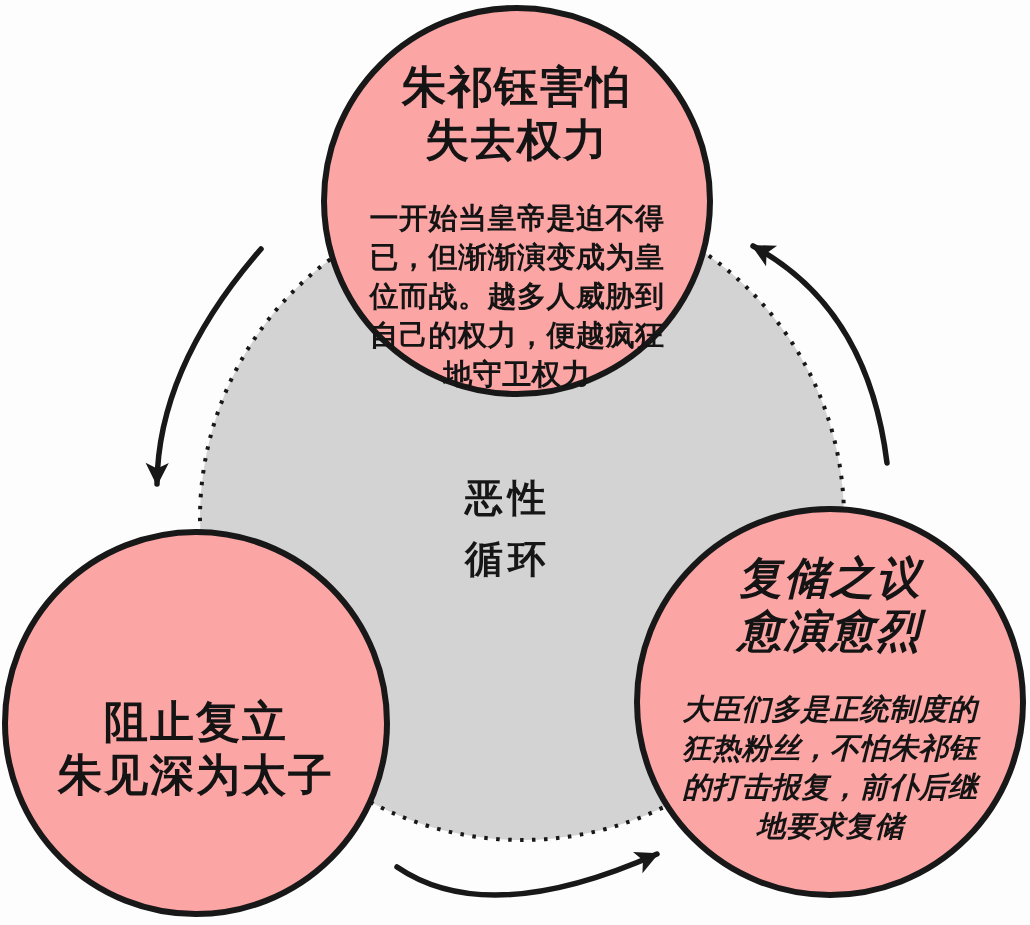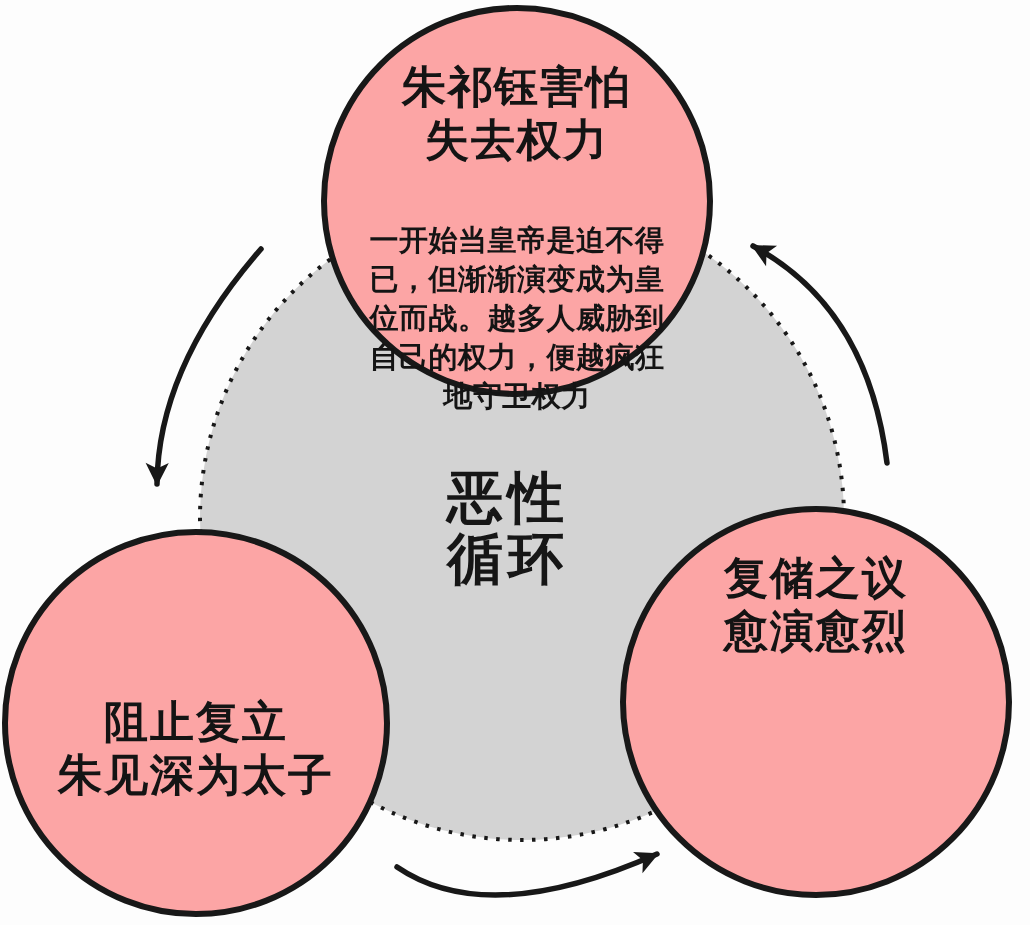--- a/index.html
+++ b/index.html
@@ -27,42 +27,42 @@
     display: flex;
     flex-direction: column;
     align-items: center;
     text-align: center;
     z-index: 2;
     color: #141414;
     gap: 24px;
   }
   .node-top   { left: 321px; top: 5px;   width: 392px; height: 392px; padding-top: 50px; }
   .node-left  { left: 2px;   top: 529px; width: 388px; height: 388px; padding-top: 52px; justify-content: center; }
-  .node-right { left: 620px; top: 506px; width: 392px; height: 392px; padding-top: 40px; }
+  .node-right { left: 634px; top: 506px; width: 392px; height: 392px; padding-top: 40px; font-style: italic; }
   .node-title {
     font-size: 44px;
     line-height: 53px;
     font-weight: 700;
     letter-spacing: 2px;
     white-space: pre-line;
   }
   .node-body {
-    margin-top: 30px;
+    margin-top: 8px;
     font-size: 29px;
     line-height: 39px;
     font-weight: 700;
     letter-spacing: 0.5px;
     white-space: pre-line;
   }
   .center-label {
     position: absolute;
     left: 508px; top: 468px;
     transform: translateX(-50%);
     z-index: 1;
-    font-size: 56px;
+    font-size: 38px;
     line-height: 61px;
     font-weight: 700;
     letter-spacing: 5px;
     text-align: left;
     white-space: pre-line;
     color: #161616;
   }
 </style>
 </head>
 <body>
@@ -99,15 +99,19 @@
   </div>
 
   <div class="node node-left">
     <div class="node-title">阻止复立
 朱见深为太子</div>
   </div>
 
   <div class="node node-right">
     <div class="node-title">复储之议
 愈演愈烈</div>
+    <div class="node-body">大臣们多是正统制度的
+狂热粉丝，不怕朱祁钰
+的打击报复，前仆后继
+地要求复储</div>
   </div>
 
 </div>
 
 </body></html>

